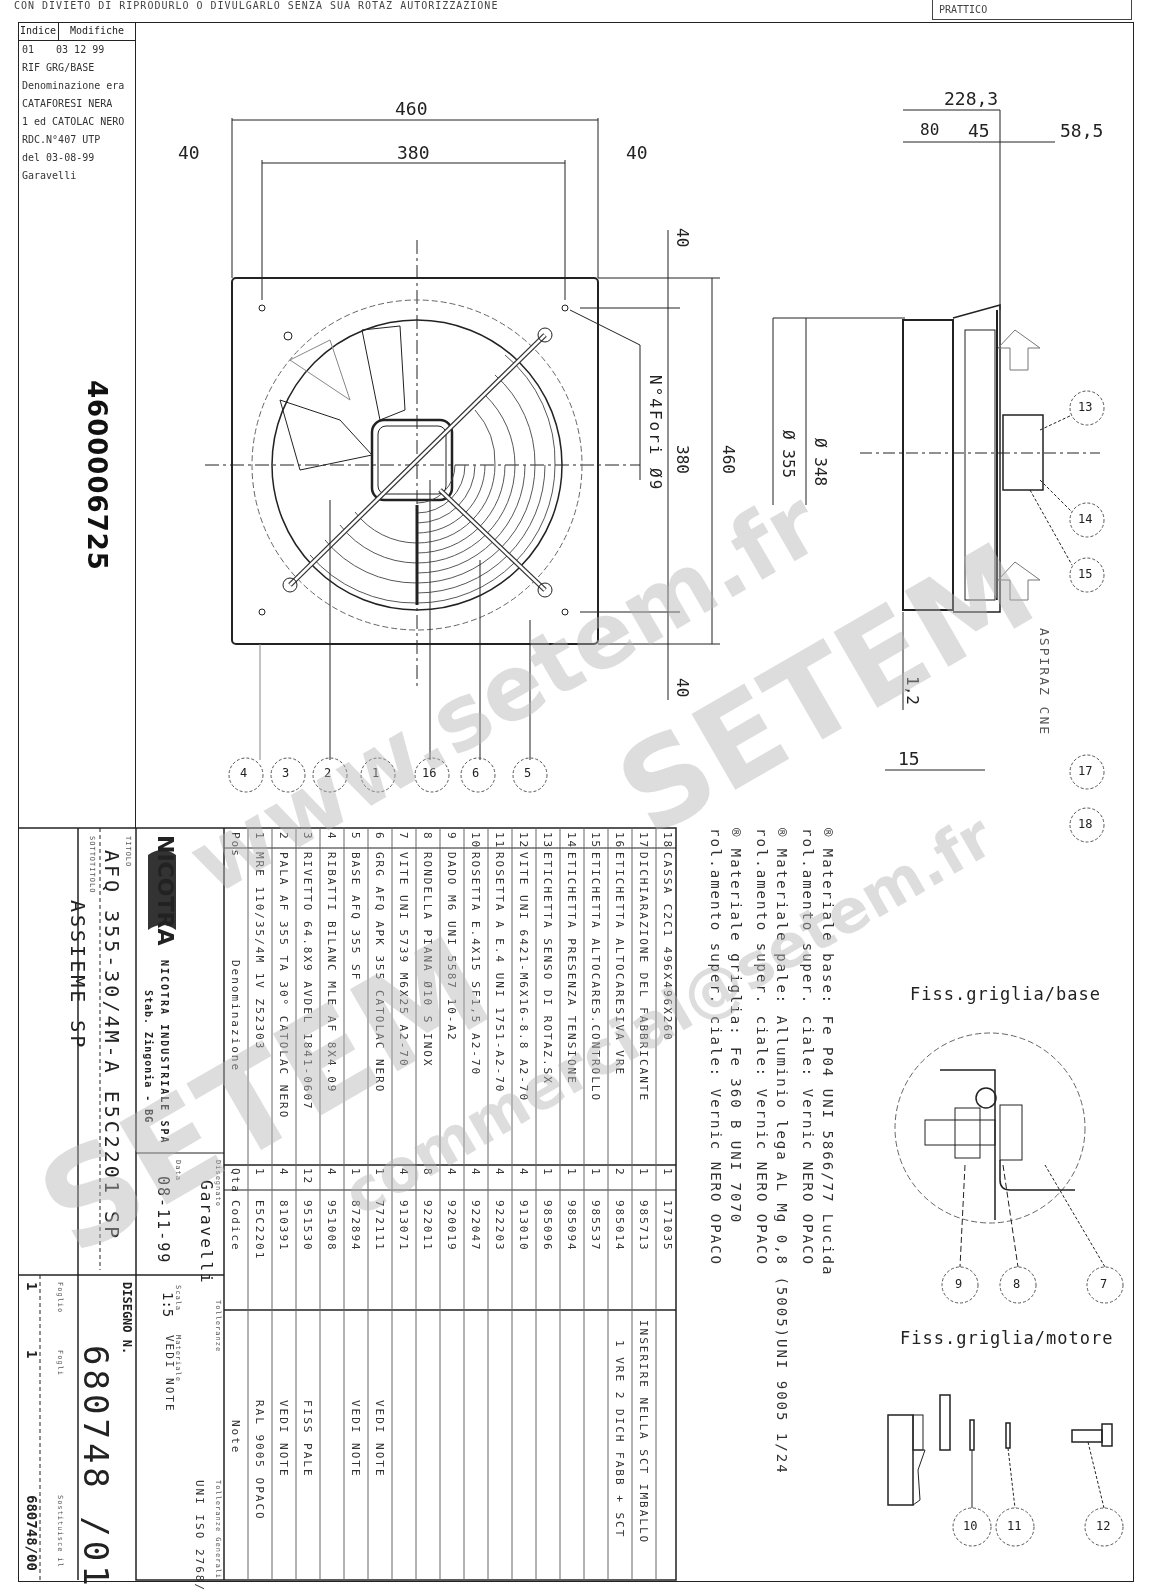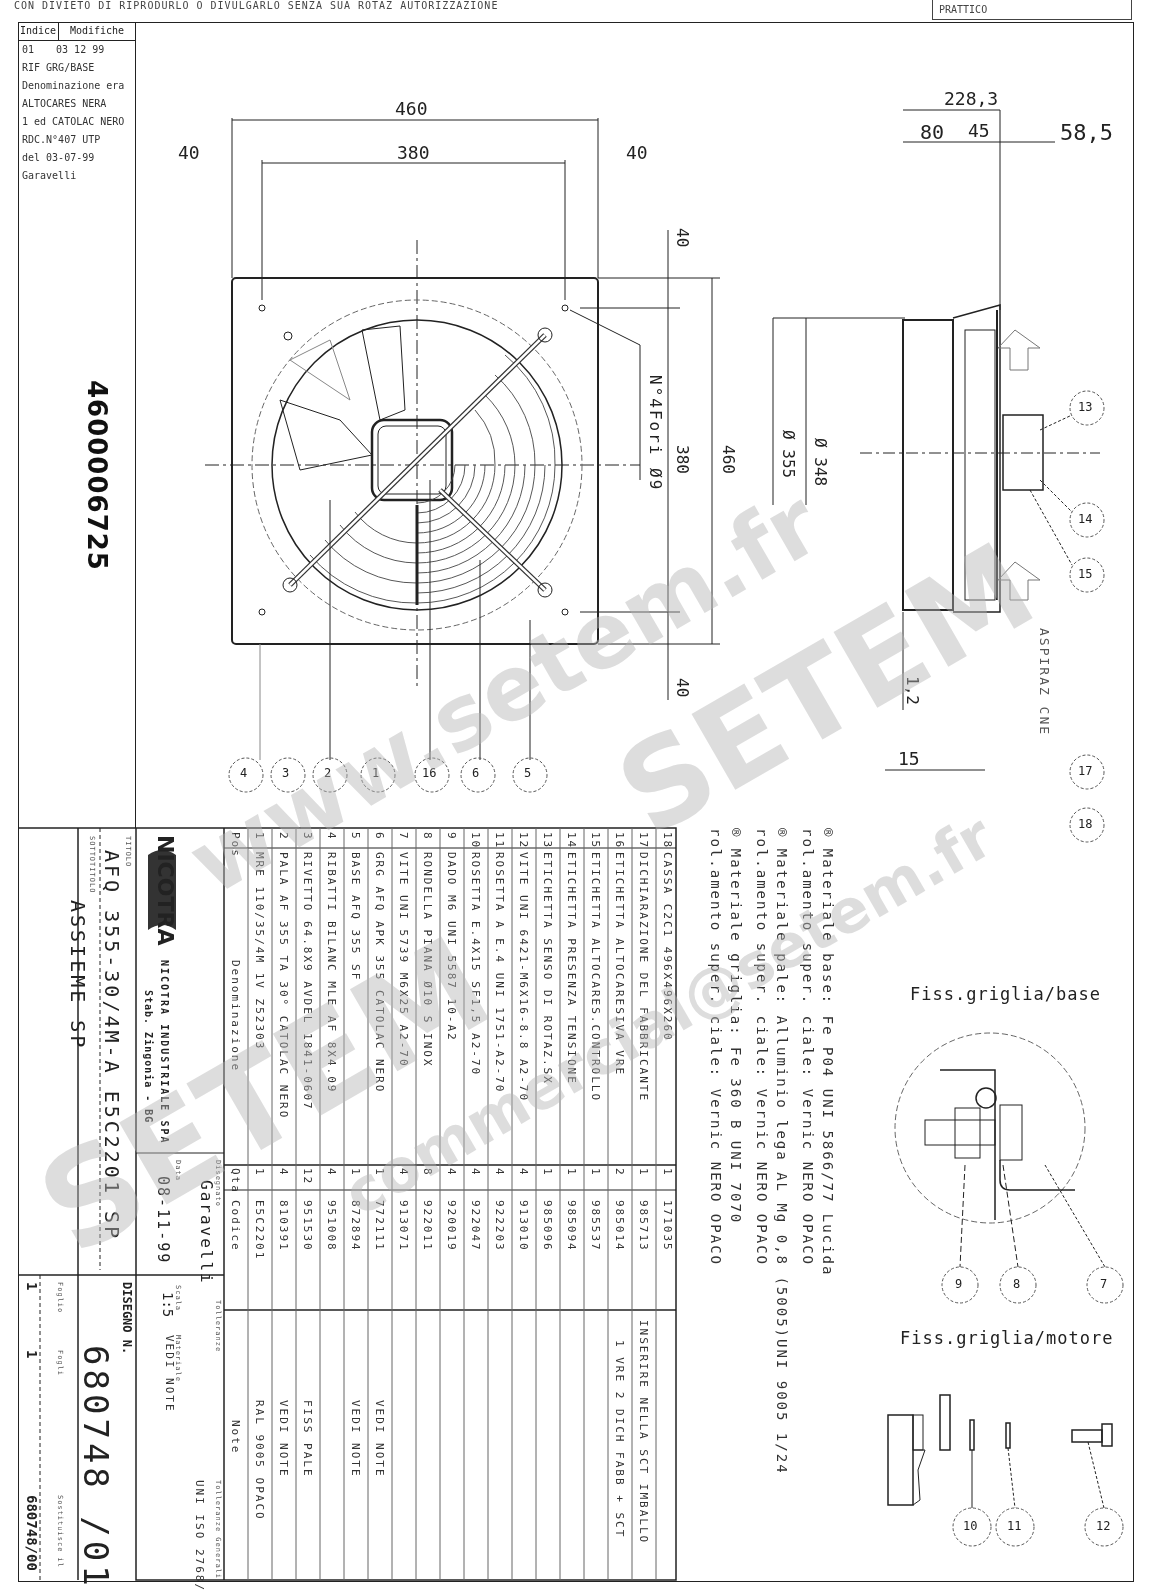--- a/index.html
+++ b/index.html
@@ -36,24 +36,24 @@
   <div class="modhead">
     <span class="c1">Indice</span>
     <span class="c2">Modifiche</span>
   </div>
   <div class="modrow" style="display:flex;gap:22px;">
     <span>01</span>
     <span>03 12 99</span>
   </div>
   <div class="modrow">RIF GRG/BASE</div>
   <div class="modrow">Denominazione era</div>
-  <div class="modrow">ALTOCARES NERA</div>
+  <div class="modrow">CATAFORESI NERA</div>
   <div class="modrow">1 ed CATOLAC NERO</div>
   <div class="modrow">RDC.N°407   UTP</div>
-  <div class="modrow">del 03-07-99</div>
+  <div class="modrow">del 03-08-99</div>
   <div class="modrow">Garavelli</div>
 </div>
 
 <div class="abs partno">
   <span>4600006725</span>
 </div>
 
 <svg class="draw" width="1158" height="1592" viewBox="0 0 1158 1592">
   <g stroke="#222" fill="none" stroke-width="1">
 
@@ -247,23 +247,23 @@
 <div class="abs label" style="left:397px;top:142px;font-size:18px;">380</div>
 <div class="abs label" style="left:178px;top:142px;font-size:18px;">40</div>
 <div class="abs label" style="left:626px;top:142px;font-size:18px;">40</div>
 <div class="abs label rot" style="left:692px;top:228px;font-size:16px;">40</div>
 <div class="abs label rot" style="left:692px;top:678px;font-size:16px;">40</div>
 <div class="abs label rot" style="left:692px;top:445px;font-size:16px;">380</div>
 <div class="abs label rot" style="left:738px;top:445px;font-size:16px;">460</div>
 <div class="abs label rot" style="left:665px;top:375px;font-size:16px;letter-spacing:2px;">N°4Fori Ø9</div>
 
 <div class="abs label" style="left:944px;top:88px;font-size:18px;">228,3</div>
-<div class="abs label" style="left:920px;top:120px;font-size:20px;">80</div>
+<div class="abs label" style="left:920px;top:120px;font-size:16px;">80</div>
 <div class="abs label" style="left:968px;top:120px;font-size:18px;">45</div>
-<div class="abs label" style="left:1060px;top:120px;font-size:22px;">58,5</div>
+<div class="abs label" style="left:1060px;top:120px;font-size:18px;">58,5</div>
 <div class="abs label rot" style="left:830px;top:438px;font-size:16px;">Ø 348</div>
 <div class="abs label rot" style="left:798px;top:430px;font-size:16px;">Ø 355</div>
 <div class="abs label rot" style="left:922px;top:676px;font-size:16px;">1,2</div>
 <div class="abs label" style="left:898px;top:748px;font-size:18px;">15</div>
 <div class="abs label rot" style="left:1052px;top:628px;font-size:13px;letter-spacing:2px;color:#555;">ASPIRAZ CNE</div>
 
 <div class="abs label" style="left:240px;top:766px;font-size:12px;">4</div>
 <div class="abs label" style="left:282px;top:766px;font-size:12px;">3</div>
 <div class="abs label" style="left:324px;top:766px;font-size:12px;">2</div>
 <div class="abs label" style="left:372px;top:766px;font-size:12px;">1</div>

